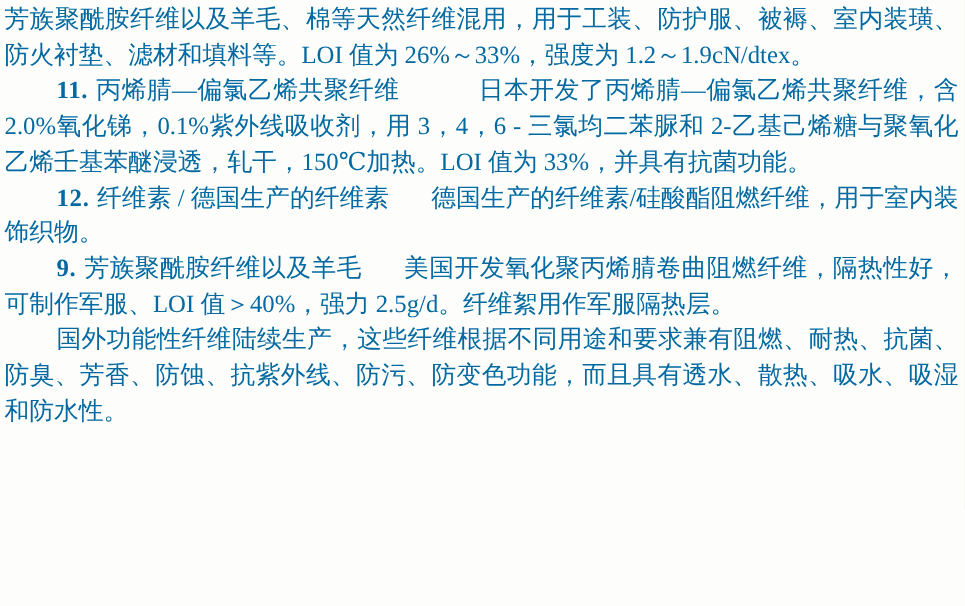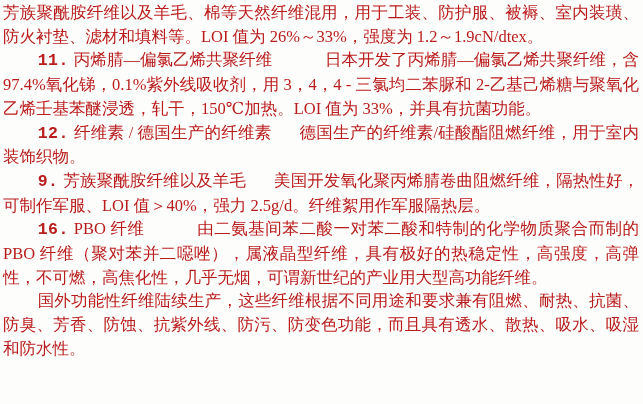--- a/index.html
+++ b/index.html
@@ -6,69 +6,66 @@
     margin: 0;
     padding: 0;
     background: #f2f2f0;
   }
   .page {
     position: relative;
     width: 643px;
     height: 404px;
     box-sizing: border-box;
     background: #fdfdfb;
-    color: #b91c1c;
+    color: #0369a1;
     font-family: "Liberation Serif", "DejaVu Serif", serif;
     font-size: 16.5px;
     line-height: 23.7px;
     padding: 1px 4px 0 3px;
     overflow: hidden;
     text-align: justify;
   }
   .para {
     margin: 0;
     padding: 0;
   }
   .para.indent {
     text-indent: 2.1em;
   }
   .num {
     font-weight: bold;
-    font-family: Liberation Mono, monospace;
+    font-family: Liberation Serif, serif;
     margin-right: 0.3em;
     letter-spacing: 0.5px;
   }
   .item-title {
     margin-right: 1.7em;
   }
   .wide-gap {
     margin-right: 3.2em;
     font-family: Liberation Serif, serif;
   }
 </style>
 </head>
 <body>
 
 <div class="page">
 
   <p class="para"><span>芳族聚酰胺纤维以及羊毛、棉等天然纤维混用，用于工装、防护服、被褥、室内装璜、防火衬垫、滤材和填料等。LOI 值为 26%～33%，强度为 1.2～1.9cN/dtex。</span></p>
 
   <p class="para indent">
-    <span class="num">11.</span><span class="item-title wide-gap">丙烯腈—偏氯乙烯共聚纤维</span><span>日本开发了丙烯腈—偏氯乙烯共聚纤维，含 97.4%氧化锑，0.1%紫外线吸收剂，用 3，4，4 - 三氯均二苯脲和 2-乙基己烯糖与聚氧化乙烯壬基苯醚浸透，轧干，150℃加热。LOI 值为 33%，并具有抗菌功能。</span>
+    <span class="num">11.</span><span class="item-title wide-gap">丙烯腈—偏氯乙烯共聚纤维</span><span>日本开发了丙烯腈—偏氯乙烯共聚纤维，含 2.0%氧化锑，0.1%紫外线吸收剂，用 3，4，6 - 三氯均二苯脲和 2-乙基己烯糖与聚氧化乙烯壬基苯醚浸透，轧干，150℃加热。LOI 值为 33%，并具有抗菌功能。</span>
   </p>
 
   <p class="para indent">
     <span class="num">12.</span><span class="item-title">纤维素 / 德国生产的纤维素</span><span>德国生产的纤维素/硅酸酯阻燃纤维，用于室内装饰织物。</span>
   </p>
 
   <p class="para indent">
     <span class="num">9.</span><span class="item-title">芳族聚酰胺纤维以及羊毛</span><span>美国开发氧化聚丙烯腈卷曲阻燃纤维，隔热性好，可制作军服、LOI 值＞40%，强力 2.5g/d。纤维絮用作军服隔热层。</span>
   </p>
 
 
 
-  <p class="para indent">
-    <span class="num">16.</span><span class="item-title wide-gap">PBO 纤维</span><span>由二氨基间苯二酸一对苯二酸和特制的化学物质聚合而制的 PBO 纤维（聚对苯并二噁唑），属液晶型纤维，具有极好的热稳定性，高强度，高弹性，不可燃，高焦化性，几乎无烟，可谓新世纪的产业用大型高功能纤维。</span>
-  </p>
 
   <p class="para indent"><span>国外功能性纤维陆续生产，这些纤维根据不同用途和要求兼有阻燃、耐热、抗菌、防臭、芳香、防蚀、抗紫外线、防污、防变色功能，而且具有透水、散热、吸水、吸湿和防水性。</span></p>
 
 </div>
 
 </body></html>

